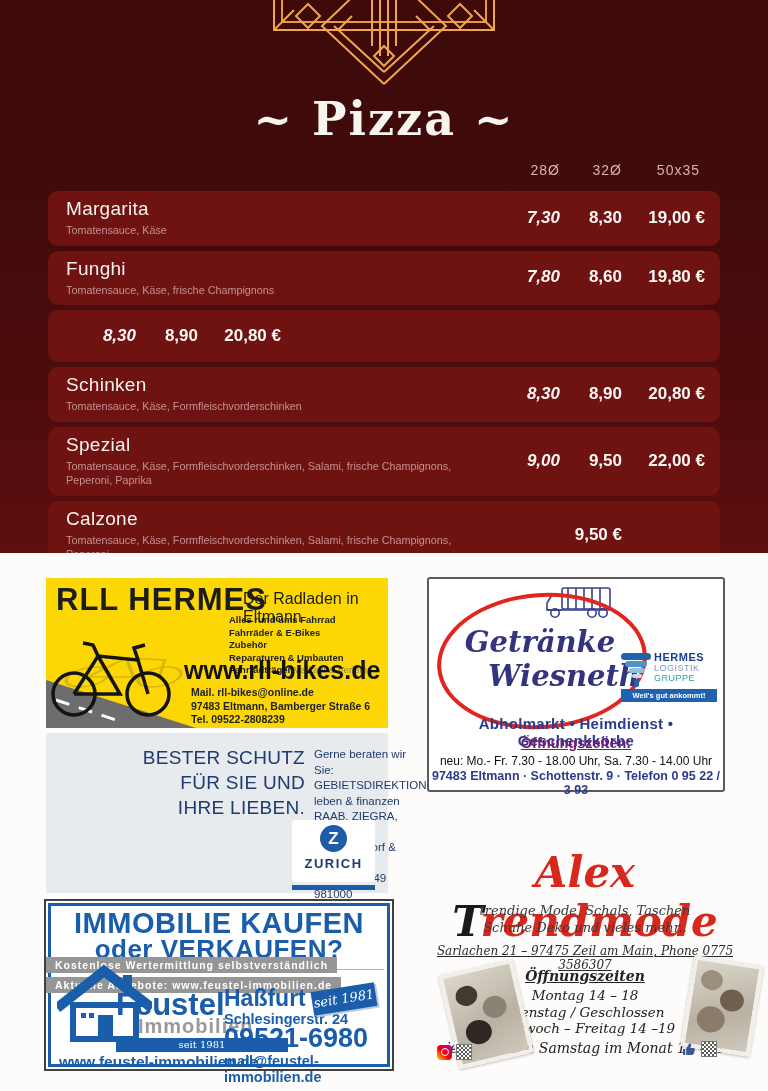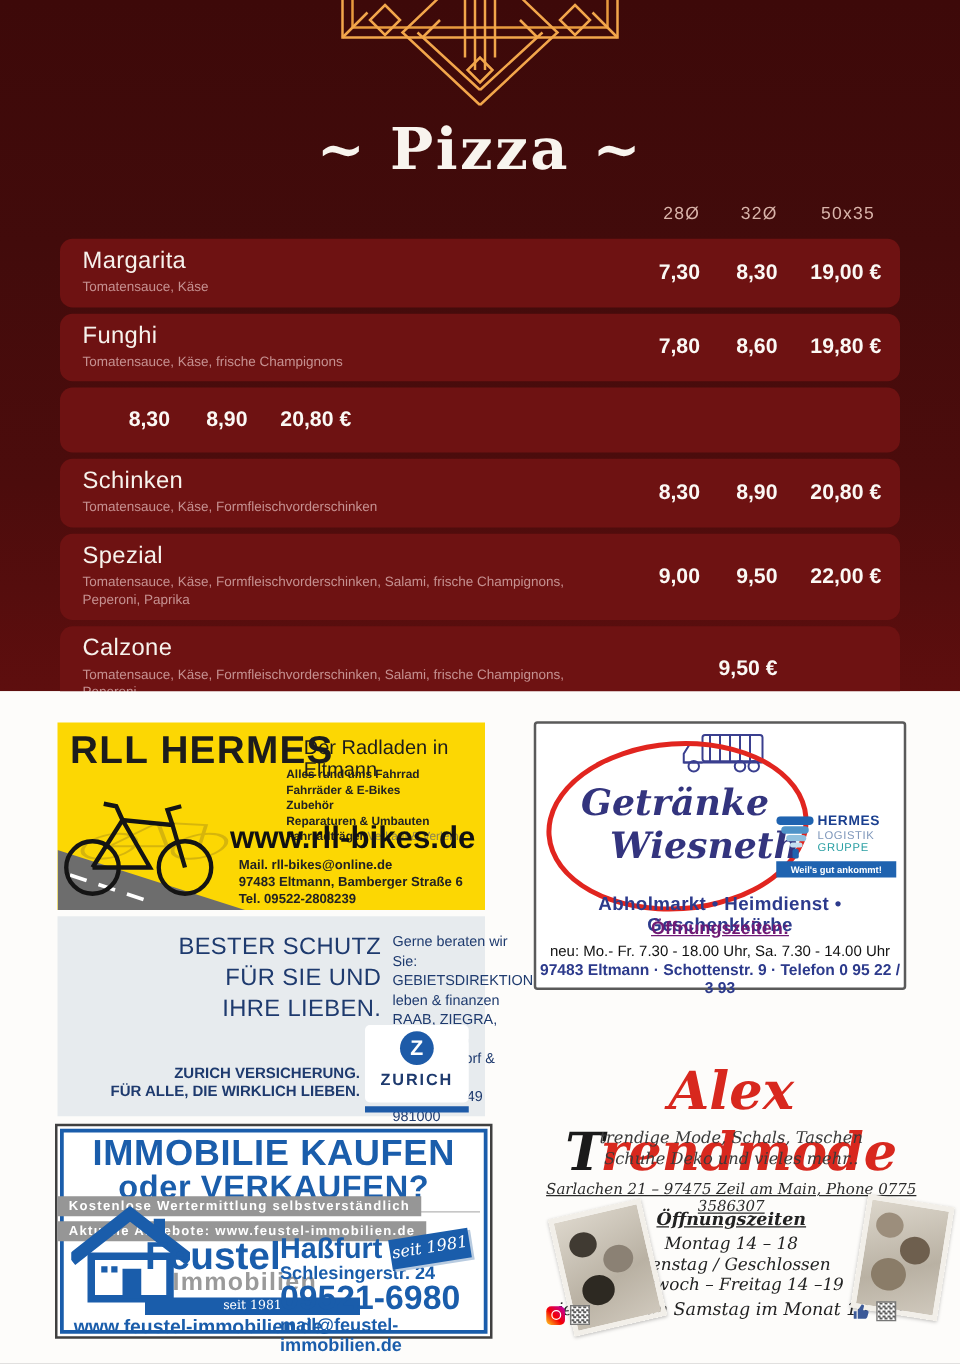--- a/index.html
+++ b/index.html
@@ -14,21 +14,21 @@
   .size-h{position:absolute;top:162px;font-size:14px;color:#d9b4aa;letter-spacing:1px;}
   .size-h.h1{right:208px;} .size-h.h2{right:146px;} .size-h.h3{right:68px;}
   .menu-rows{position:absolute;left:48px;top:191px;width:672px;}
   .menu-row{display:flex;align-items:center;background:#6e1212;border-radius:10px;
     margin-bottom:5px;padding:7px 15px 8px 18px;min-height:37px;}
   .mi-left{flex:1;min-width:0;padding-right:8px;}
   .mi-name{font-size:19px;color:#f7f2ec;letter-spacing:.3px;}
   .mi-desc{font-size:10.8px;color:#c59090;margin-top:3px;line-height:1.35;max-width:445px;}
   .mi-prices{display:flex;align-items:center;flex:0 0 auto;}
   .p{font-size:17px;font-weight:bold;color:#fbf8f4;text-align:right;}
-  .p1{width:70px;} .p2{width:62px;} .p3{width:83px;}
+  .p1{width:70px;font-style:italic;} .p2{width:62px;} .p3{width:83px;}
   
   .ads{position:absolute;left:0;top:553px;width:768px;height:538px;background:#fdfcfa;}
   
   .rll{position:absolute;left:46px;top:25px;width:342px;height:150px;background:#fcd703;overflow:hidden;}
   .rll-title{position:absolute;left:10px;top:4px;font-size:31px;font-weight:800;color:#1c1c1c;letter-spacing:1px;}
   .rll-sub{position:absolute;left:197px;top:12px;font-size:16px;font-weight:normal;color:#1c1c1c;}
   .rll-services{position:absolute;left:183px;top:36px;font-size:9.5px;font-weight:bold;color:#222;line-height:12.5px;}
   .rll-services .gray{color:#8d8455;font-weight:normal;}
   .rll-web{position:absolute;left:138px;top:78px;font-size:25px;font-weight:800;color:#111;}
   .rll-contact{position:absolute;left:145px;top:108px;font-size:10.5px;font-weight:bold;color:#222;line-height:13.5px;}
@@ -289,24 +289,20 @@
         <div>IHRE LIEBEN.</div>
       </div>
       <div class="zu-contact">
         <div>Gerne beraten wir Sie:</div>
         <div>GEBIETSDIREKTION</div>
         <div>leben &amp; finanzen</div>
         <div>RAAB, ZIEGRA, KERN OHG</div>
         <div>in Priesendorf &amp; Bamberg</div>
         <div>Telefon 09549 981000</div>
       </div>
-      <div class="zu-slogan">
-        <div>ZURICH VERSICHERUNG.</div>
-        <div>FÜR ALLE, DIE WIRKLICH LIEBEN.</div>
-      </div>
       <div class="zu-logo">
         <div class="zu-circle">Z</div>
         <div class="zu-word">ZURICH</div>
       </div>
       <div class="zu-bar"></div>
     </div>
 
     <div class="feustel">
       <div class="fe-inner"></div>
       <div class="fe-h1">IMMOBILIE KAUFEN</div>

